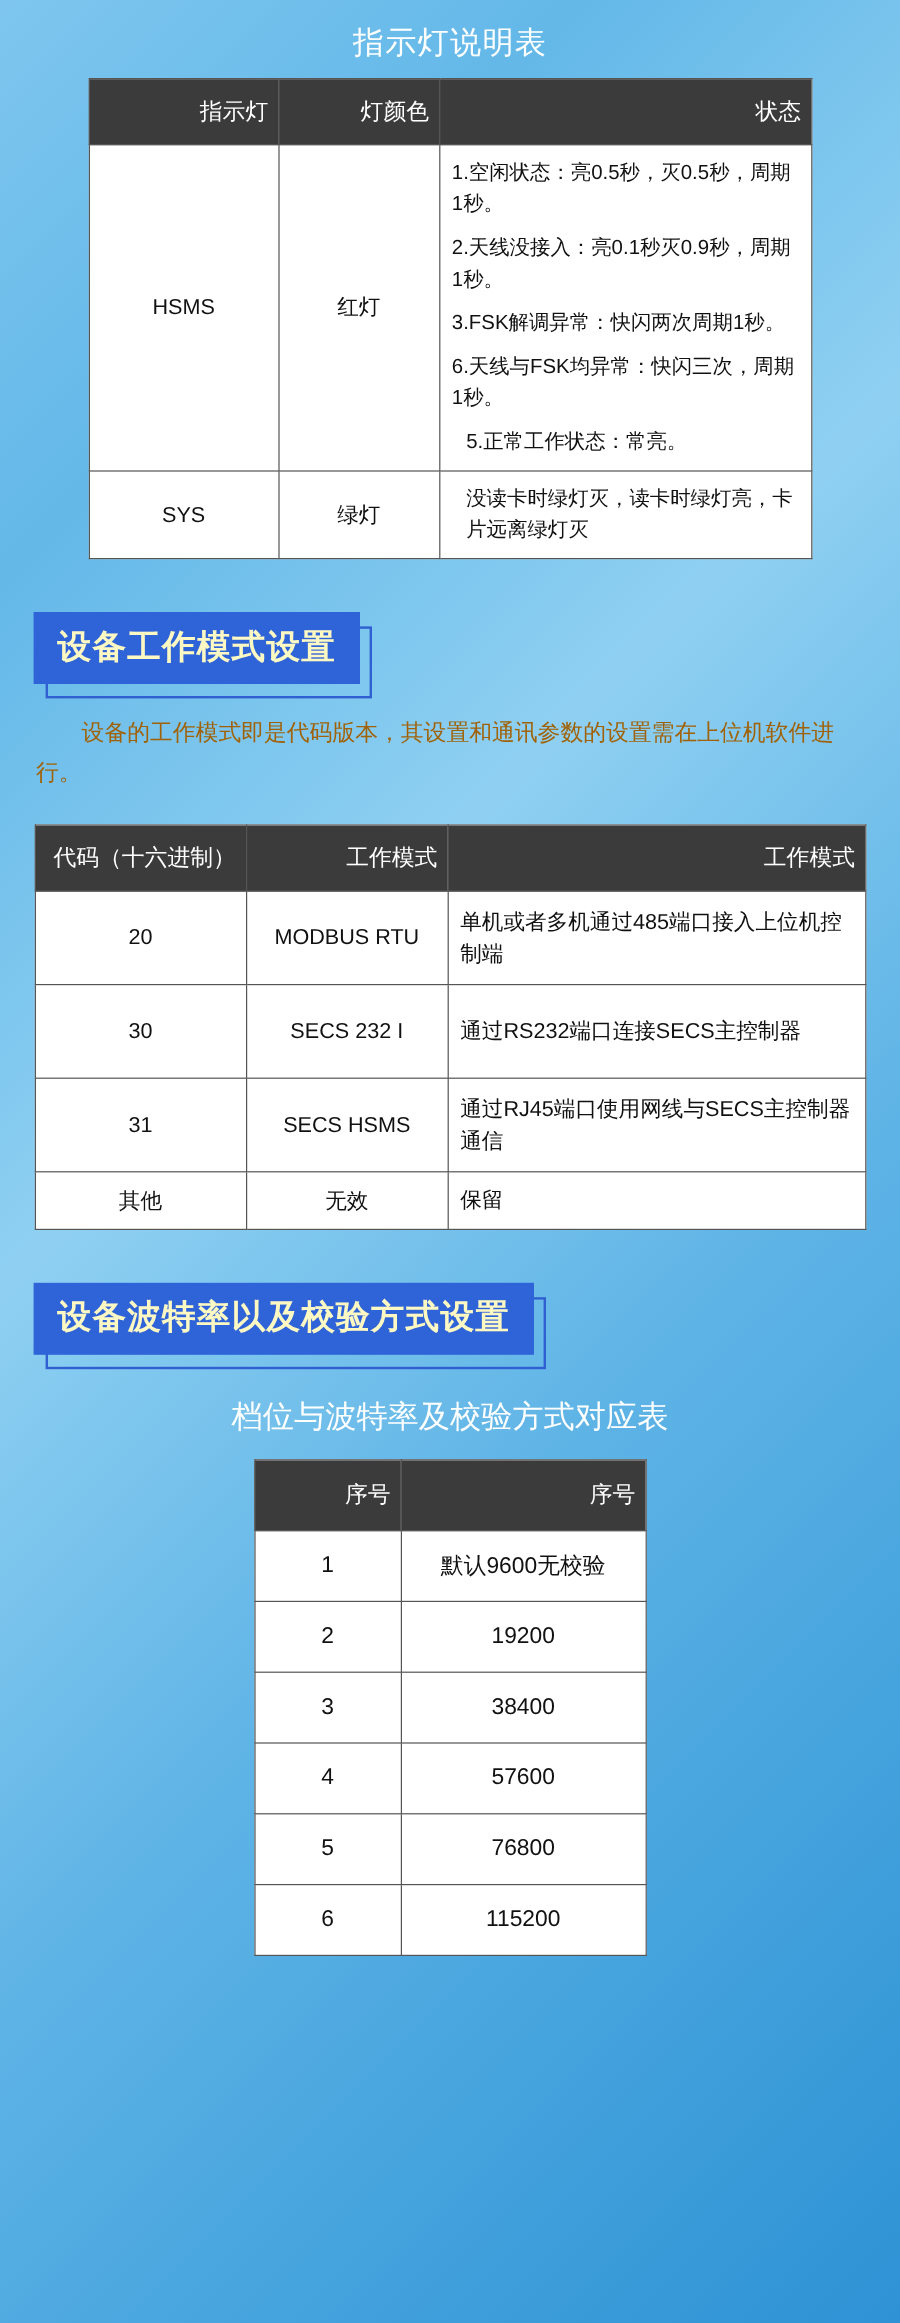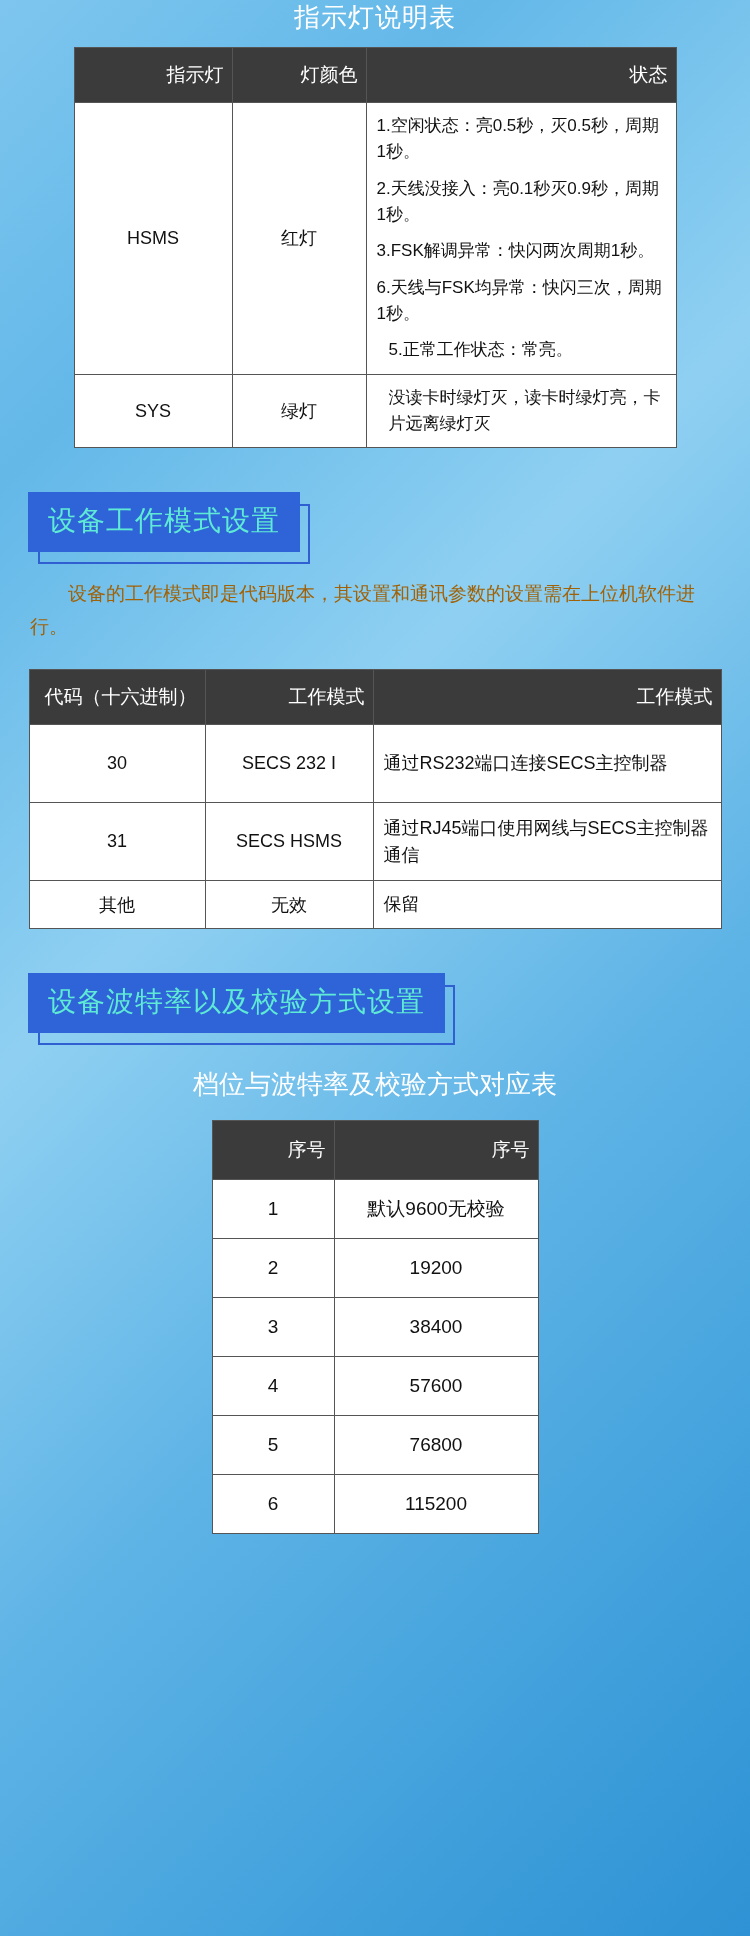--- a/index.html
+++ b/index.html
@@ -21,20 +21,21 @@
     height: 1936px;
     box-sizing: border-box;
   }
 
   
   .sec1-title {
     text-align: center;
     font-size: 26px;
     color: #ffffff;
     letter-spacing: 1px;
+    padding-top: 18px;
     font-weight: normal;
   }
   .tbl {
     border-collapse: collapse;
     background: #ffffff;
     table-layout: fixed;
   }
   .tbl td, .tbl th {
     border: 1px solid #555;
     padding: 6px 8px;
@@ -88,23 +89,23 @@
     left: 10px;
     top: 12px;
     width: 100%;
     height: 100%;
     border: 2px solid #2f5fd0;
     box-sizing: border-box;
   }
   .banner {
     position: relative;
     background: #2f63d8;
-    color: #5eead4;
+    color: #fef9c3;
     font-size: 28px;
-    font-weight: normal;
+    font-weight: bold;
     padding: 10px 20px 12px 20px;
     letter-spacing: 1px;
     white-space: nowrap;
     text-align: right;
   }
 
   .para {
     margin: 26px 30px 0 30px;
     font-size: 19px;
     line-height: 1.7;
@@ -214,20 +215,25 @@
       </colgroup>
     <thead>
       <tr>
         <th>代码（十六进制）</th>
         <th>工作模式</th>
         <th>工作模式</th>
       </tr>
     </thead>
     <tbody>
       <tr>
+        <td class="center">20</td>
+        <td class="center">MODBUS RTU</td>
+        <td class="left">单机或者多机通过485端口接入上位机控制端</td>
+      </tr>
+      <tr>
         <td class="center">30</td>
         <td class="center">SECS 232 I</td>
         <td class="left">通过RS232端口连接SECS主控制器</td>
       </tr>
       <tr>
         <td class="center">31</td>
         <td class="center">SECS HSMS</td>
         <td class="left">通过RJ45端口使用网线与SECS主控制器通信</td>
       </tr>
       <tr class="short">

